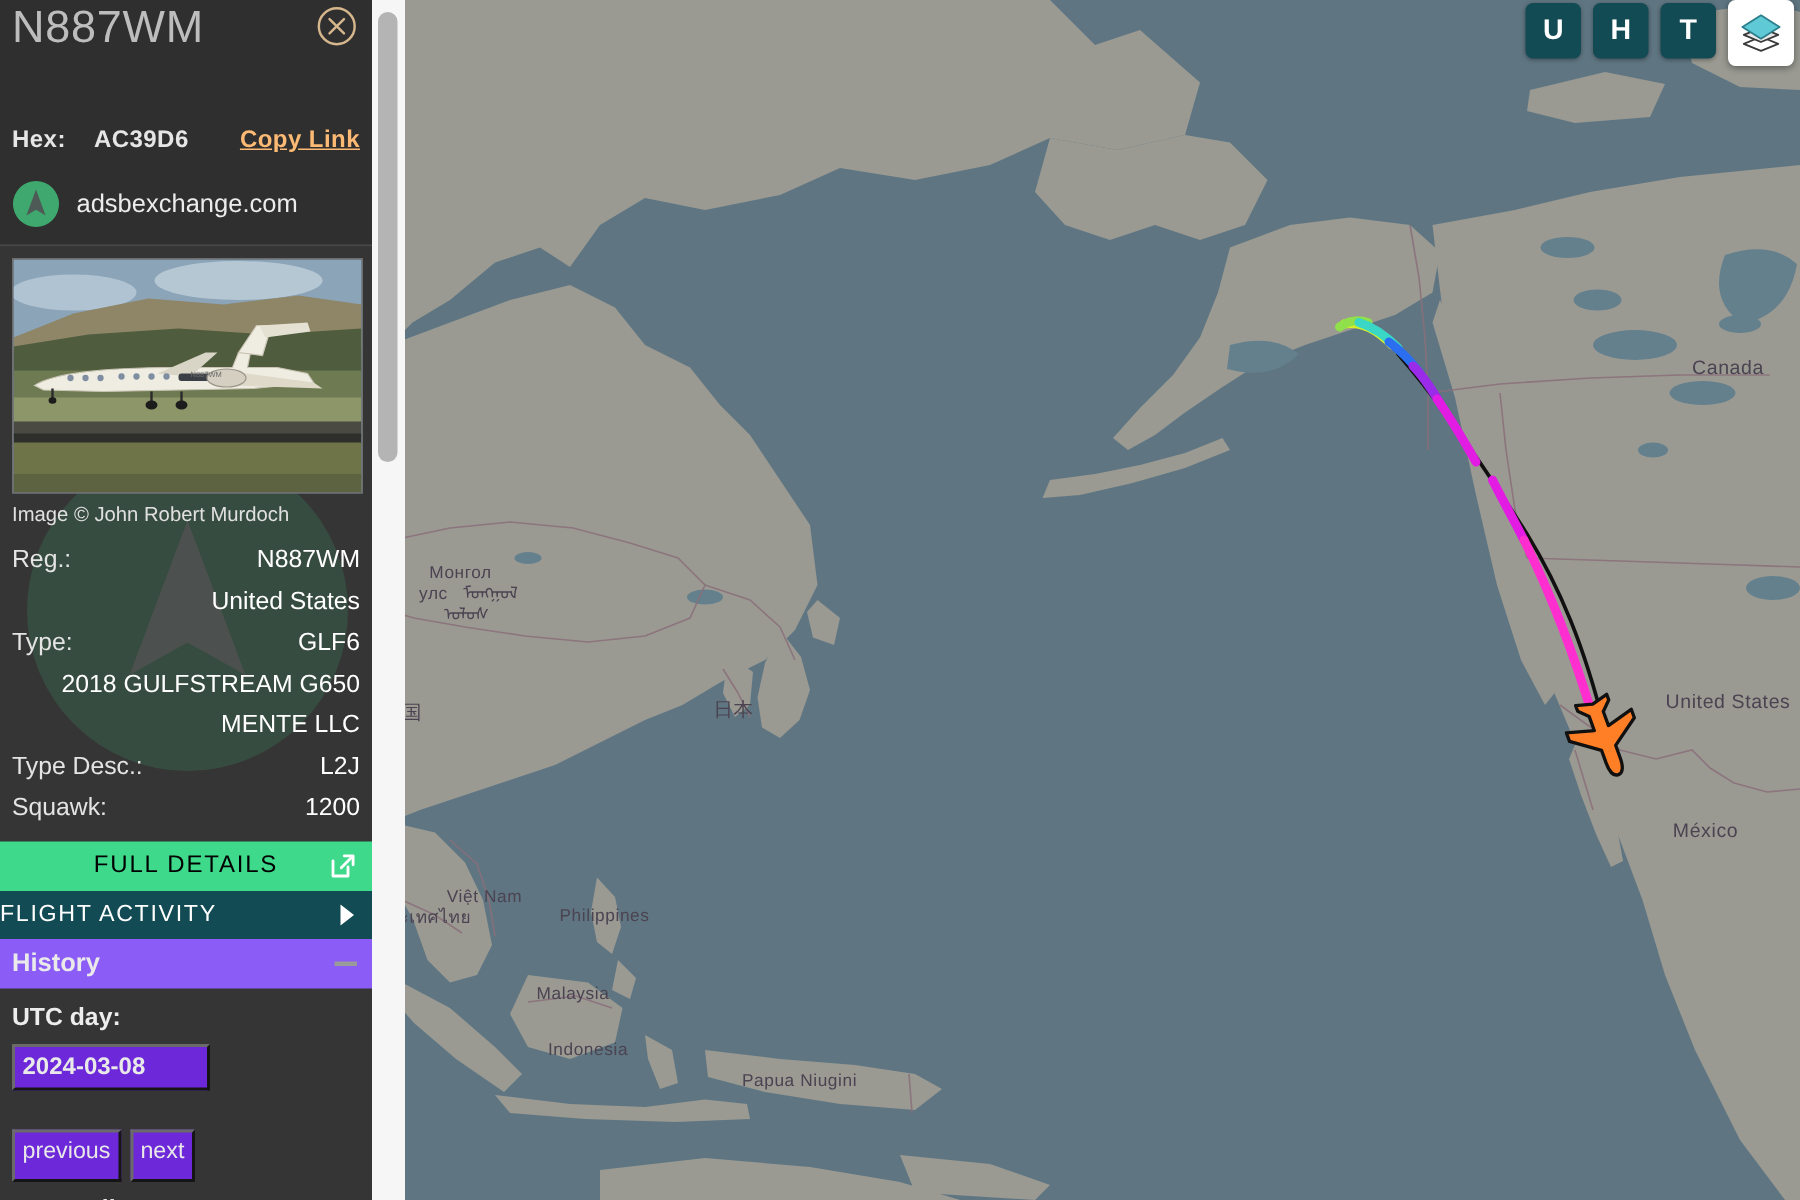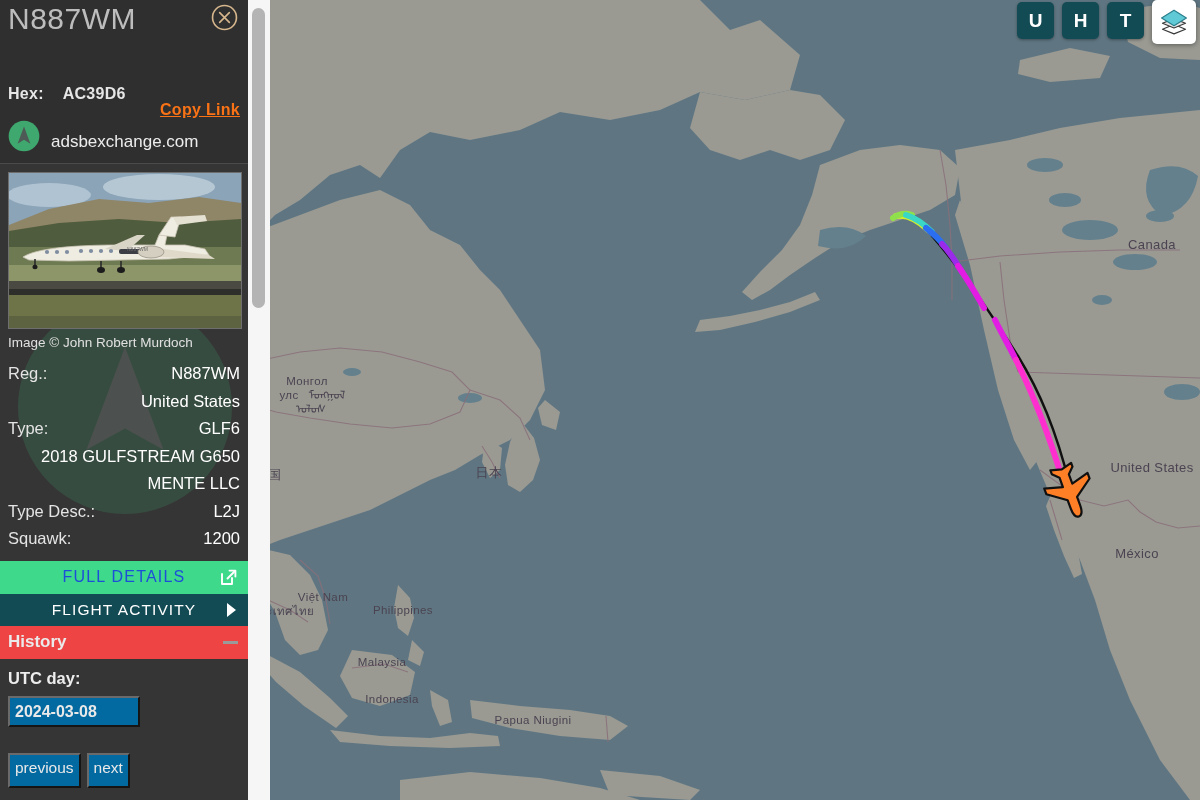--- a/index.html
+++ b/index.html
@@ -129,28 +129,28 @@
     font-weight: bold;
     font-size: 16px;
     color: #e6e6e6;
     letter-spacing: 0.3px;
     margin-top: 47px;
   }
   #hex-label { display:inline-block; }
   #hex-value { display:inline-block; margin-left: 14px; }
   #copy-link {
     position: absolute;
-    right: 8px; top: 16px;
+    right: 8px; top: 0;
     text-decoration: underline;
-    color: #f97316;
+    color: #fdba74;
     cursor: pointer;
   }
   #brand-row {
     display: flex;
-    align-items: flex-end;
+    align-items: center;
     gap: 11px;
     padding: 9px 8px 11px 8px;
     border-bottom: 1px solid #4a4a4a;
   }
   #brand-name { font-size: 17px; color: #ececec; }
 
   
   #photo-block {
     position: relative;
     padding: 8px 8px 0 8px;
@@ -195,75 +195,75 @@
   .info-key { color: #e4e4e4; }
   .info-val { color: #ffffff; text-align: right; }
   .info-val.full { width: 100%; }
   .info-val.link { text-decoration: underline; cursor: pointer; }
 
   
   #full-details {
     margin-top: 6px;
     height: 33px;
     background: #3fd98c;
-    color: #1d4ed8;
+    color: #000000;
     display: flex;
     align-items: center;
     justify-content: center;
     position: relative;
     font-size: 16px;
     letter-spacing: 1.2px;
     cursor: pointer;
     user-select: none;
     text-align: right;
   }
   #full-details-icon { position: absolute; right: 10px; top: 7px; }
   #flight-activity {
     height: 32px;
     background: #134b55;
     color: #ffffff;
     display: flex;
     align-items: center;
-    justify-content: center;
+    justify-content: flex-start;
     position: relative;
     font-size: 15.5px;
     letter-spacing: 1.1px;
     cursor: pointer;
     user-select: none;
   }
   #flight-activity-arrow {
     position: absolute; right: 12px; top: 9px;
     width: 0; height: 0;
     border-left: 9px solid #ffffff;
     border-top: 7px solid transparent;
     border-bottom: 7px solid transparent;
   }
 
   
   #history-header {
-    background: #ef4444;
+    background: #8b5cf6;
     height: 33px;
     display: flex;
     align-items: center;
     position: relative;
     padding-left: 8px;
   }
   #history-title { font-weight: bold; font-size: 17px; color: #eaeaea; }
   #history-minimize {
     position: absolute; right: 10px; top: 15px;
     width: 15px; height: 3px; background: #9a9a9a;
     cursor: pointer;
   }
   #history-body { padding: 10px 8px 0 8px; }
   #utc-day-label {
     font-weight: bold; font-size: 16.5px; color: #ededed;
     margin-bottom: 8px;
   }
   .form-ctl {
-    background: #0369a1;
+    background: #6d28d9;
     border: 2px outset #6a6a6a;
     color: #e9e9e9;
     font-family: "Liberation Sans", sans-serif;
     padding: 2px 5px;
   }
   #utc-day-input {
     font-weight: bold;
     font-size: 16px;
     width: 118px;
     height: 23px;

